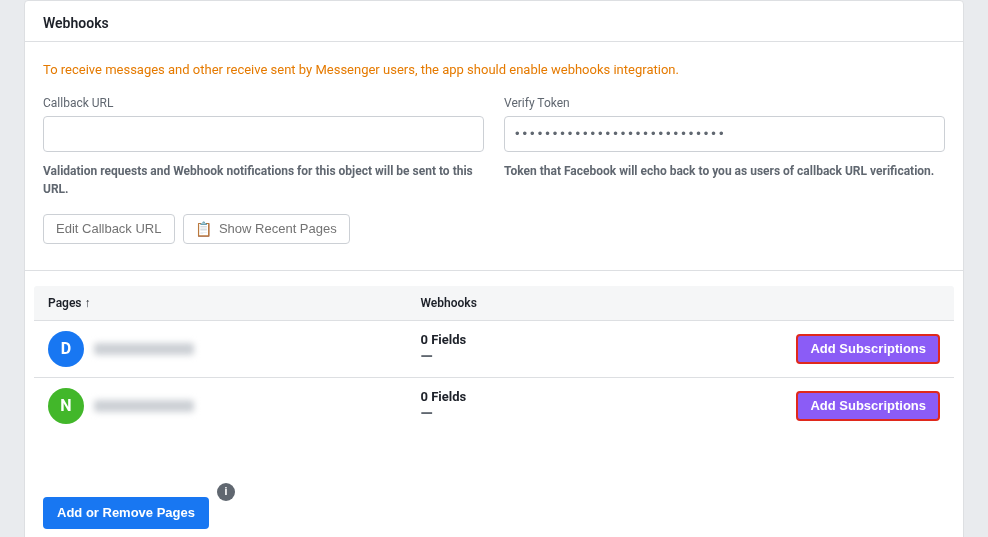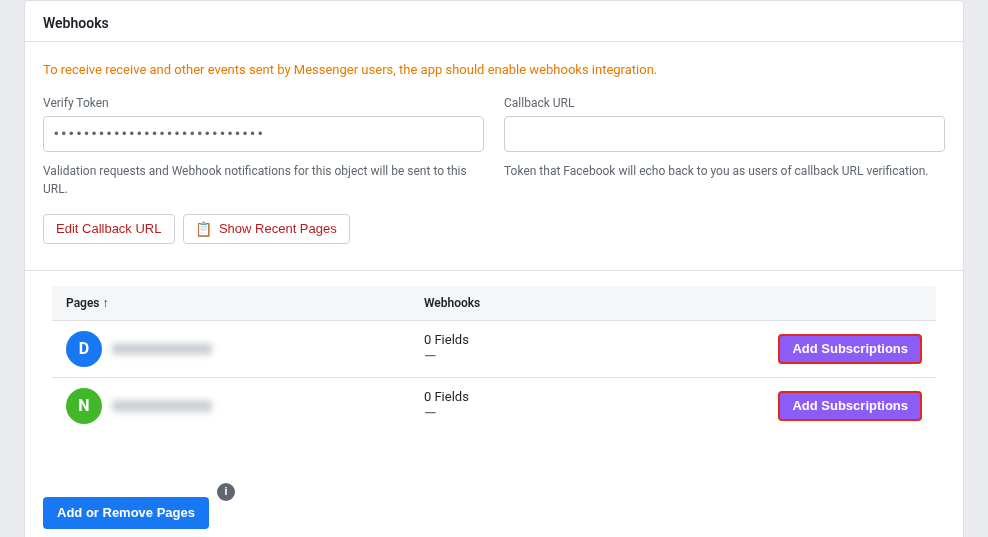--- a/index.html
+++ b/index.html
@@ -64,20 +64,21 @@
       outline: none;
     }
     .form-input.dots {
       letter-spacing: 3px;
       color: #606770;
     }
     .form-hint-row {
       display: flex;
       gap: 20px;
       margin-bottom: 16px;
+      font-weight: bold;
     }
     .form-hint {
       flex: 1;
       font-size: 12px;
       color: #606770;
       line-height: 1.5;
     }
     .btn-row {
       display: flex;
       align-items: center;
@@ -89,35 +90,35 @@
       padding: 0 12px;
       border-radius: 4px;
       font-size: 13px;
       font-weight: 500;
       cursor: pointer;
       display: inline-flex;
       align-items: center;
       gap: 6px;
       border: 1px solid #ccd0d5;
       background: #fff;
-      color: #b91c1c;
+      color: #737373;
     }
     .btn-primary {
       background: #8b5cf6;
       color: #fff;
       border: 2px solid #e0291c;
       font-weight: 600;
     }
     .divider {
       border: none;
       border-top: 1px solid #dddfe2;
       margin: 8px 0 14px;
     }
     .table-section {
-      padding: 0 26px 16px;
+      padding: 0 8px 16px;
     }
     .pages-table {
       width: 100%;
       border-collapse: collapse;
       border: 1px solid #dddfe2;
       border-radius: 4px;
       overflow: hidden;
     }
     .pages-table th {
       background: #f5f6f7;
@@ -159,20 +160,21 @@
       display: inline-block;
       width: 100px;
       height: 12px;
       background: #ccd0d5;
       border-radius: 3px;
       filter: blur(3px);
     }
     .webhooks-cell {
       font-size: 13px;
       color: #1d2129;
+      font-weight: bold;
     }
     .webhooks-cell .dash {
       color: #606770;
       font-size: 16px;
     }
     .action-cell {
       text-align: right;
     }
     .bottom-row {
       display: flex;
@@ -196,29 +198,29 @@
     .icon-clipboard {
       font-size: 14px;
     }
   </style>
 </head>
 <body>
 
 <div class="card">
   <div class="card-header">Webhooks</div>
   <div class="card-body">
-    <div class="info-text">To receive receive and other events sent by Messenger users, the app should enable webhooks integration.</div>
+    <div class="info-text">To receive messages and other receive sent by Messenger users, the app should enable webhooks integration.</div>
     <div class="form-row">
+      <div class="form-group">
+        <label class="form-label">Callback URL</label>
+        <input type="text" class="form-input" placeholder="" style="">
+      </div>
       <div class="form-group">
         <label class="form-label">Verify Token</label>
         <input type="text" class="form-input dots" value="••••••••••••••••••••••••••••" style="">
-      </div>
-      <div class="form-group">
-        <label class="form-label">Callback URL</label>
-        <input type="text" class="form-input" placeholder="" style="">
       </div>
     </div>
     <div class="form-hint-row">
       <div class="form-hint">Validation requests and Webhook notifications for this object will be sent to this URL.</div>
       <div class="form-hint">Token that Facebook will echo back to you as users of callback URL verification.</div>
     </div>
     <div class="btn-row">
       <button class="btn">
         <span>Edit Callback URL</span>
       </button>

